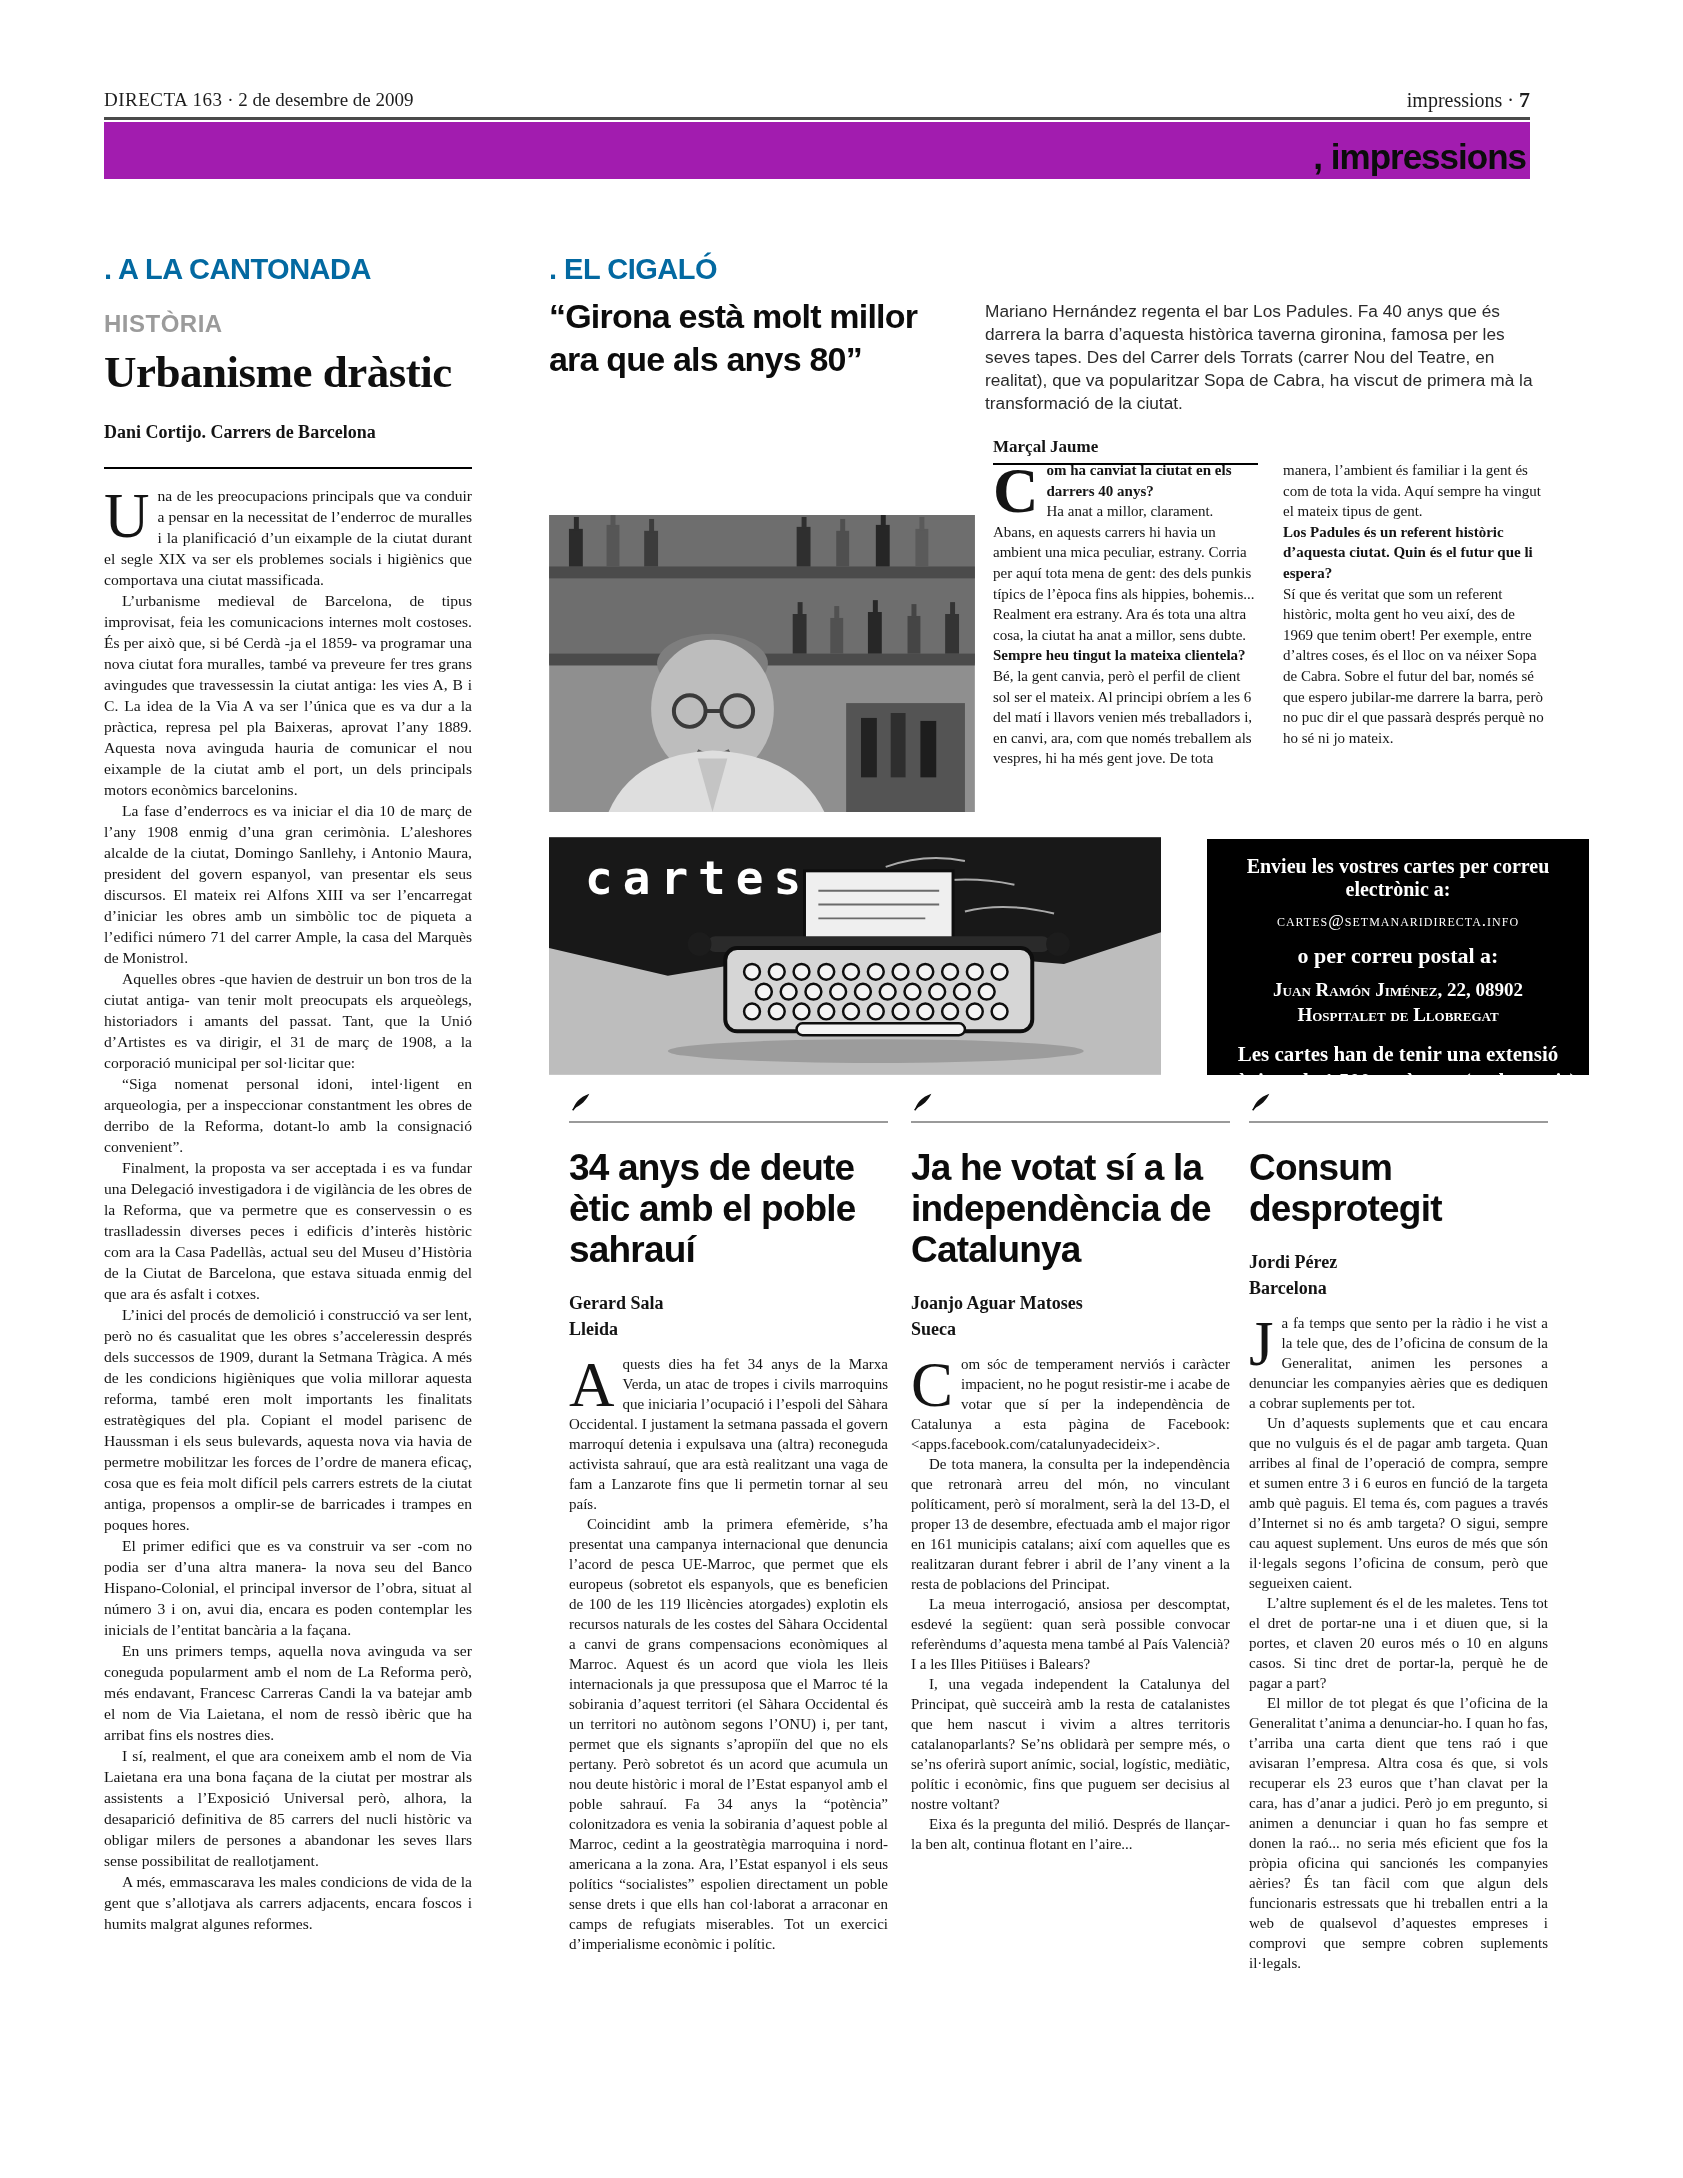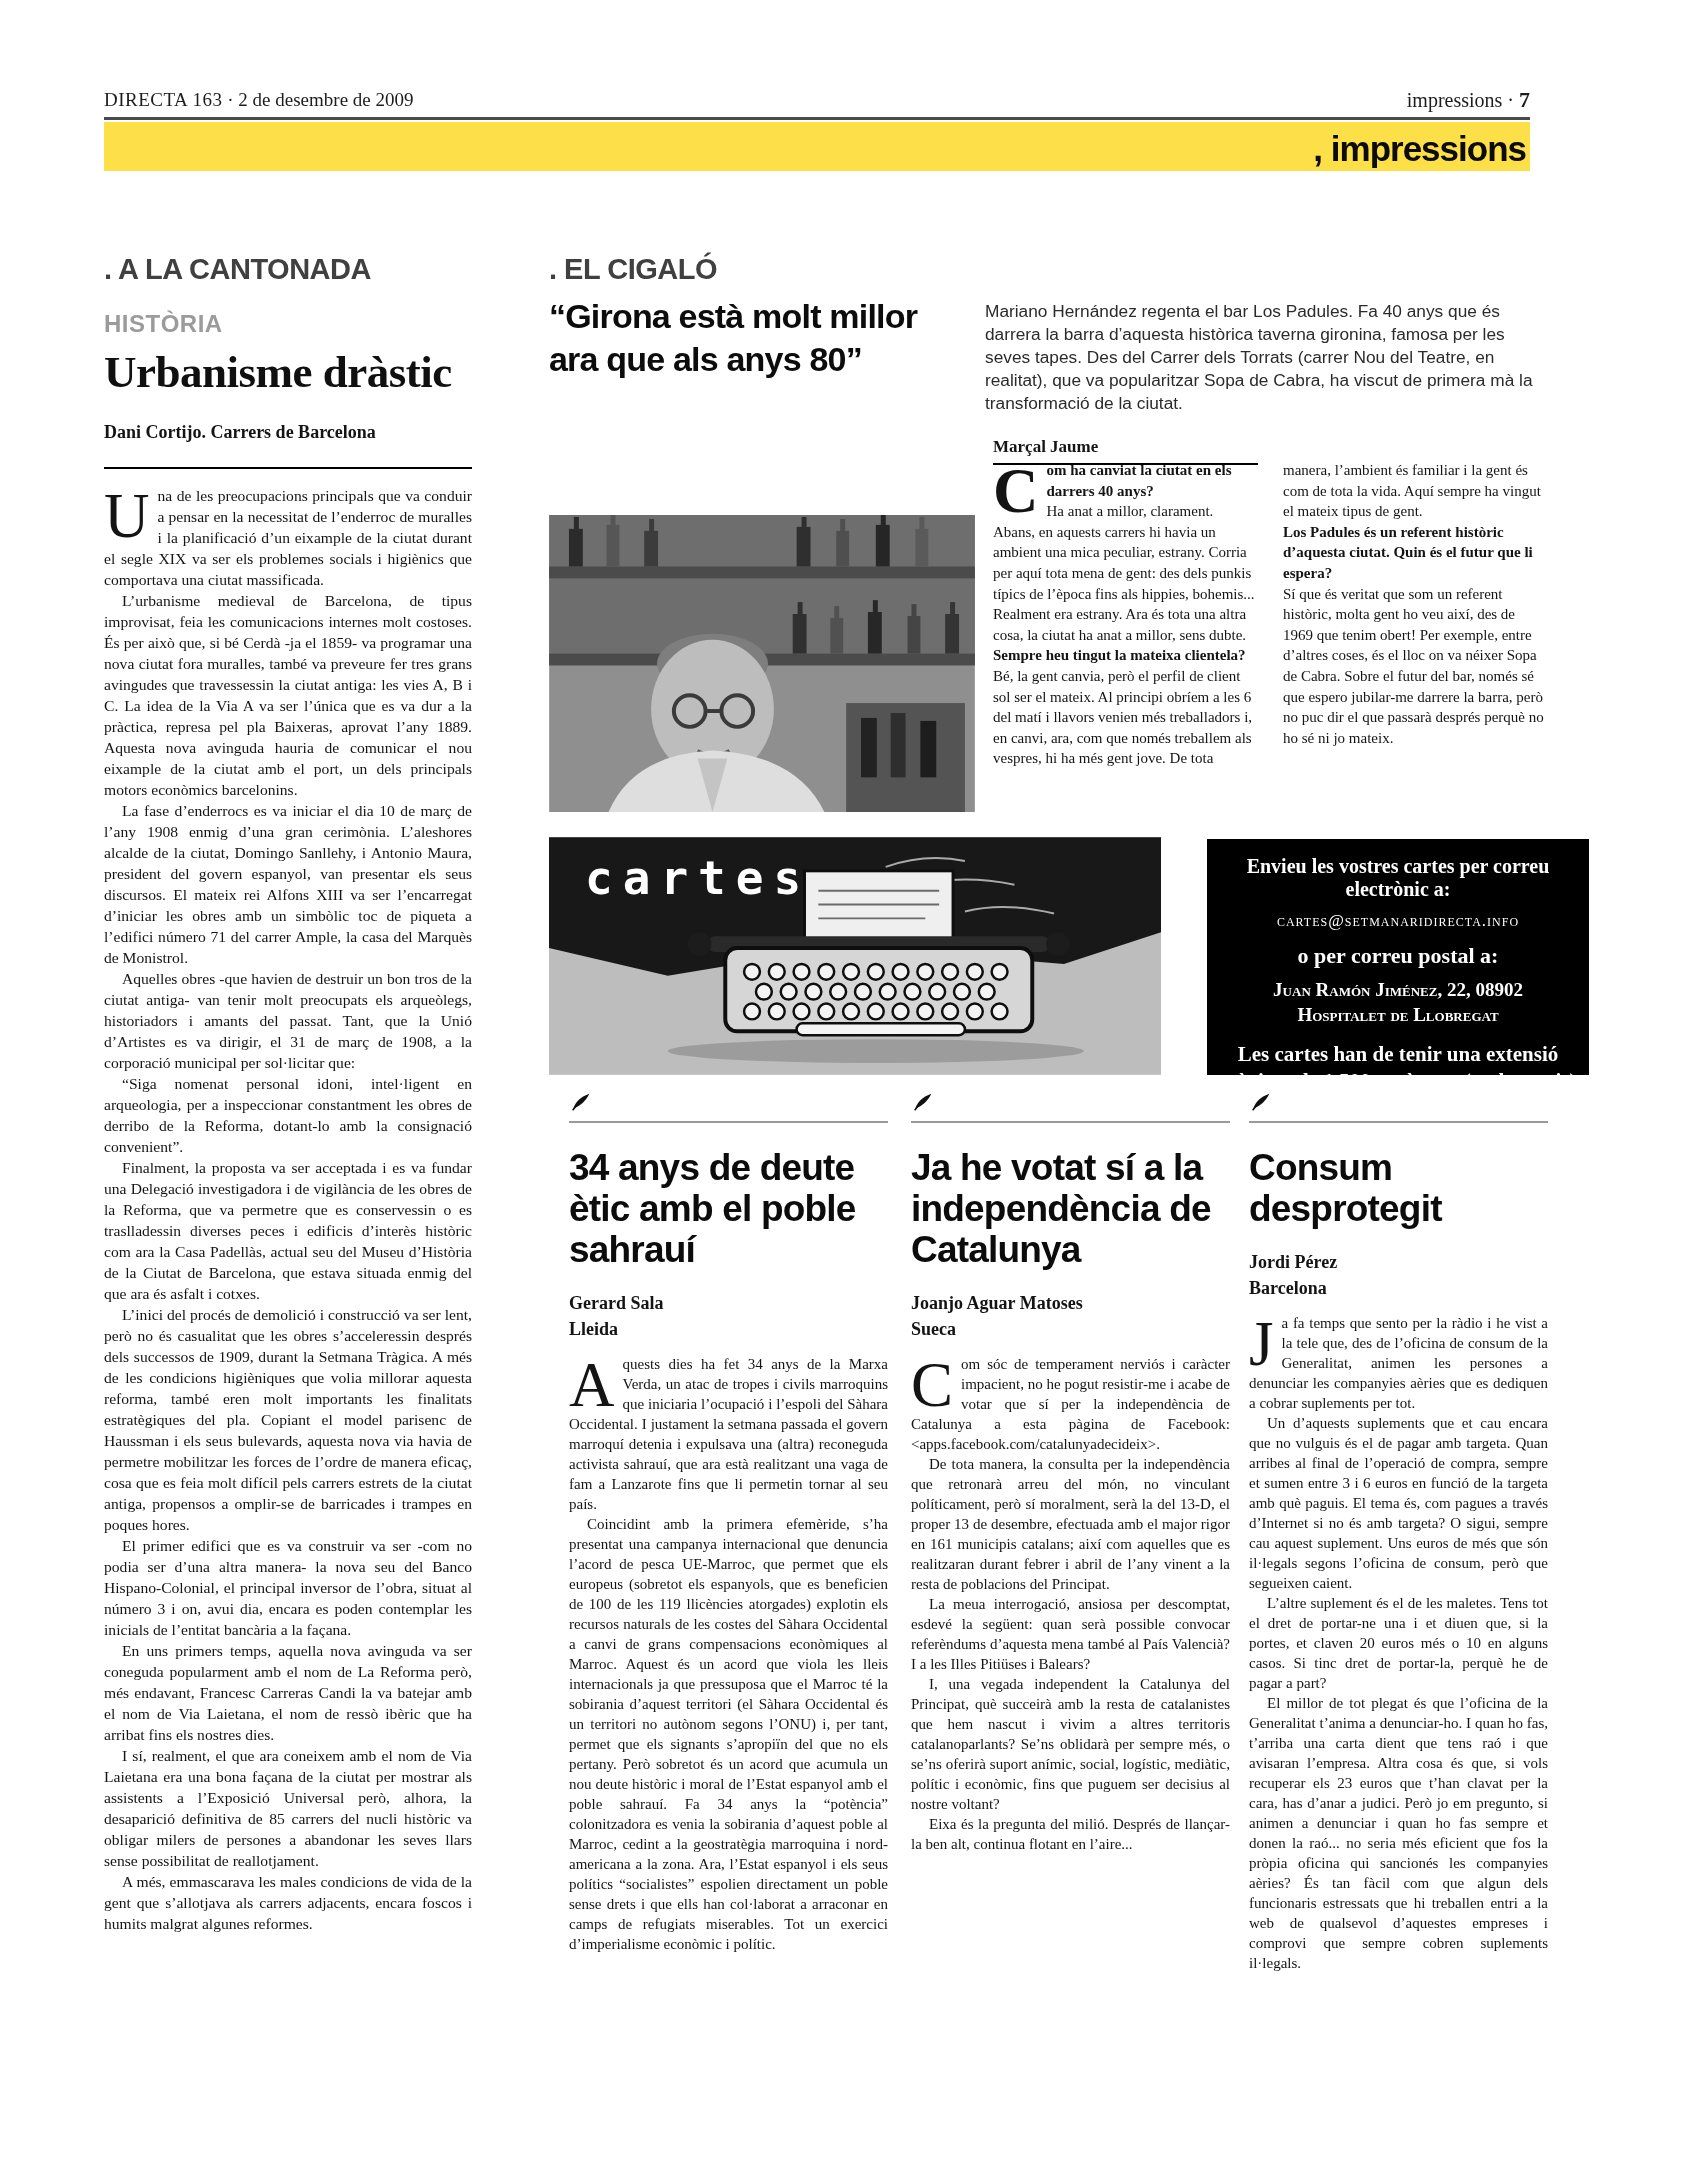--- a/index.html
+++ b/index.html
@@ -5,26 +5,26 @@
   html,body{margin:0;padding:0;background:#ffffff;}
   #page{position:relative;width:1683px;height:2178px;background:#fff;overflow:hidden;
         font-family:"Liberation Serif",serif;color:#141414;}
 
   
   .hdr-left{position:absolute;left:104px;top:89px;font-size:19px;color:#1d1d1d;}
   .hdr-left .issue{letter-spacing:0.5px;}
   .hdr-right{position:absolute;right:153px;top:87px;font-size:20px;color:#1d1d1d;}
   .hdr-right .pageno{font-weight:bold;font-size:22px;}
   .hdr-rule{position:absolute;left:104px;top:117px;width:1426px;height:3px;background:#4a4a4a;}
-  .banner{position:absolute;left:104px;top:122px;width:1426px;height:49px;background:#fde047;
+  .banner{position:absolute;left:104px;top:122px;width:1426px;height:57px;background:#a21caf;
           display:flex;justify-content:flex-end;align-items:flex-end;box-sizing:border-box;padding:0 4px 2px 0;}
   .banner-text{font-family:"Liberation Sans",sans-serif;font-weight:bold;font-size:35px;letter-spacing:-1px;color:#0c0c0c;}
 
   
-  .seclabel{font-family:"Liberation Sans",sans-serif;font-weight:bold;font-size:29px;letter-spacing:-0.5px;color:#404040;}
+  .seclabel{font-family:"Liberation Sans",sans-serif;font-weight:bold;font-size:29px;letter-spacing:-0.5px;color:#0369a1;}
   .justified p{margin:0;}
   .justified p + p{text-indent:18px;}
   p.dropcap::first-letter{float:left;font-size:63px;line-height:50px;padding:6px 8px 0 0;}
 
   
   .cantonada{position:absolute;left:104px;top:253px;width:368px;}
   .kicker{margin-top:24px;font-family:"Liberation Sans",sans-serif;font-weight:bold;font-size:24px;color:#9b9b9b;letter-spacing:0.5px;}
   .art-title{margin-top:8px;font-size:45px;font-weight:600;letter-spacing:-0.5px;color:#101010;}
   .byline{margin-top:24px;padding-bottom:24px;border-bottom:2px solid #000;font-weight:bold;font-size:18px;}
   .art-body{margin-top:16px;font-size:15.6px;line-height:21px;text-align:justify;}

